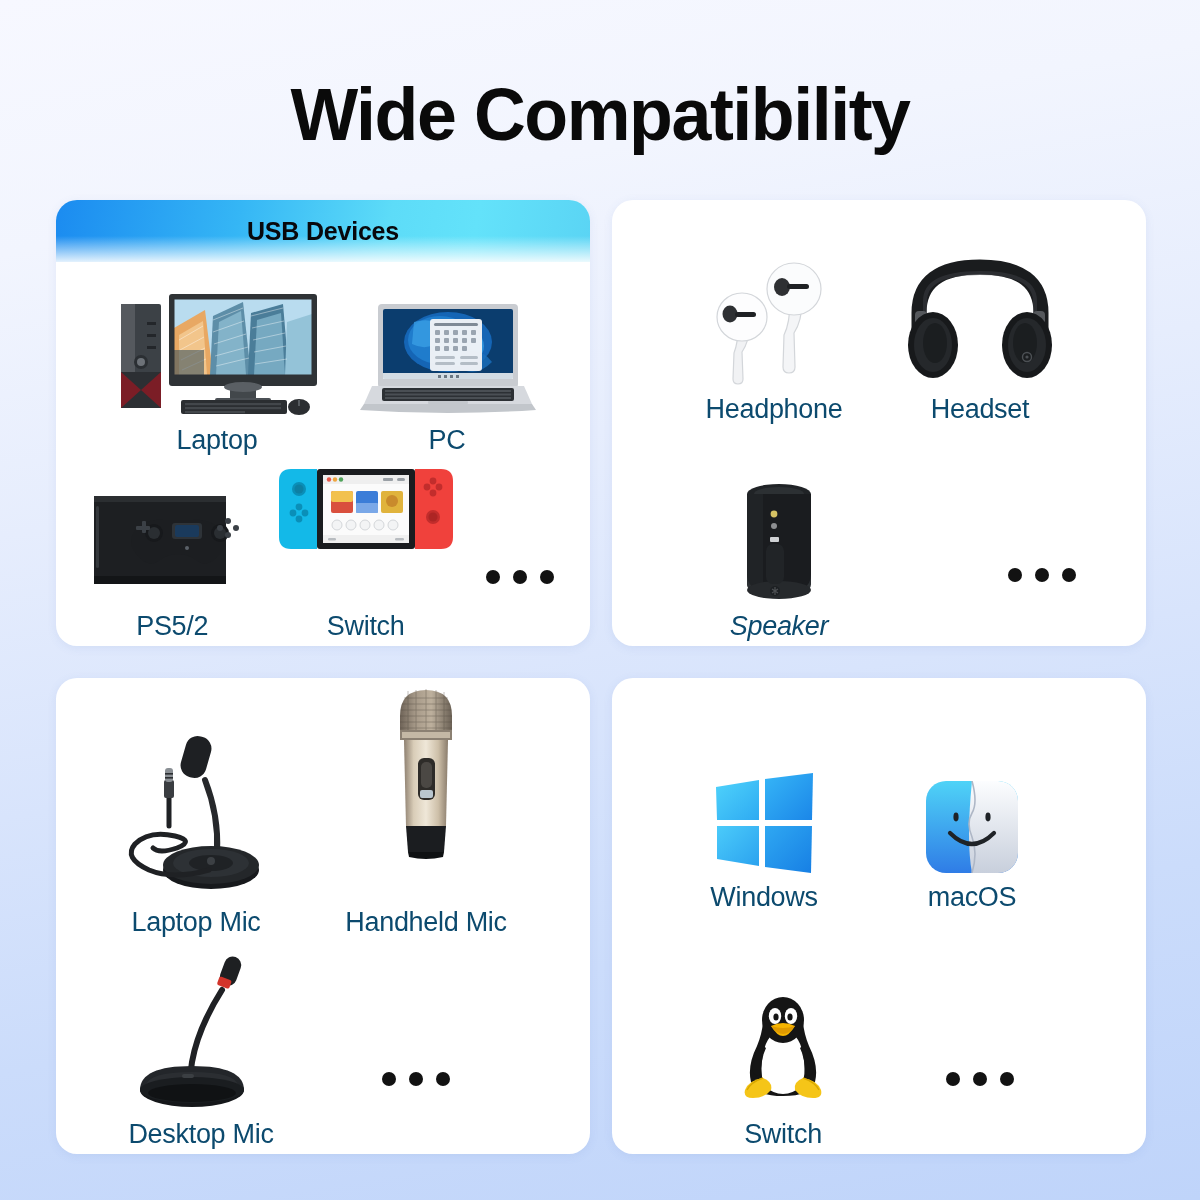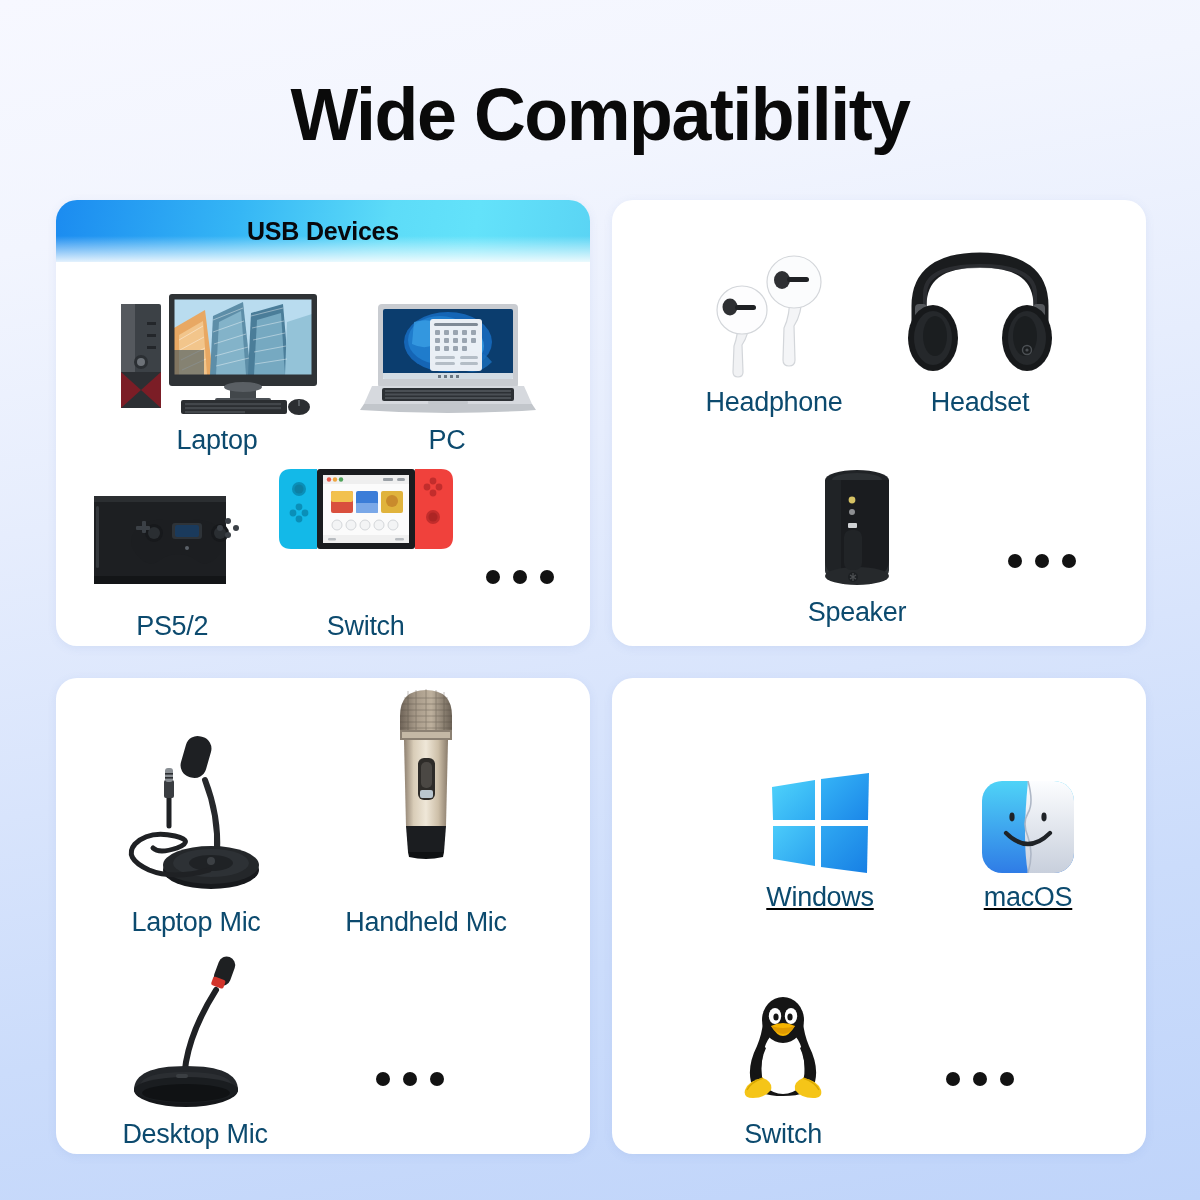--- a/index.html
+++ b/index.html
@@ -416,21 +416,21 @@
                 <ellipse cx="122" cy="88" rx="19" ry="27" fill="#25282b"></ellipse>
                 <ellipse cx="120" cy="86" rx="12" ry="20" fill="#1b1e20"></ellipse>
                 <circle cx="122" cy="100" r="4.5" fill="none" stroke="#4c5054" stroke-width="1.4"></circle>
                 <circle cx="122" cy="100" r="1.6" fill="#4c5054"></circle>
               </svg>
             </div>
             <div class="cell-label">Headset</div>
           </div>
         </div>
 
-        <div class="row" style="justify-content:flex-end;padding-left:72px;padding-bottom:20px;">
+        <div class="row" style="justify-content:space-between;padding-left:72px;padding-bottom:6px;font-style:italic;">
           <div class="cell" style="width:190px;">
             <div class="thumb">
               <svg width="106" height="124" viewBox="0 0 106 124">
                 <ellipse cx="53" cy="16" rx="32" ry="10" fill="#202326"></ellipse>
                 <ellipse cx="53" cy="16" rx="25" ry="7" fill="#2c3033"></ellipse>
                 <path d="M21 16 L21 104 Q21 116 53 116 Q85 116 85 104 L85 16" fill="#1a1c1f"></path>
                 <path d="M21 16 L21 104 Q21 116 37 116 L37 16 Z" fill="#232629" opacity="0.75"></path>
                 <path d="M21 96 Q21 116 53 116 Q85 116 85 96 L85 106 Q85 118 53 118 Q21 118 21 106 Z" fill="#2c3033"></path>
                 <ellipse cx="53" cy="112" rx="32" ry="9" fill="#26292c"></ellipse>
 
@@ -525,21 +525,21 @@
                 <rect x="38" y="106" width="13" height="8" rx="2" fill="#b9c6cf"></rect>
 
                 <path d="M24 142 L64 142 L62 168 L26 168 Z" fill="#1b1d20"></path>
                 <path d="M26 168 L62 168 L61 173 Q44 177 27 173 Z" fill="#0f1113"></path>
               </svg>
             </div>
             <div class="cell-label">Handheld Mic</div>
           </div>
         </div>
 
-        <div class="row" style="justify-content:flex-start;padding-left:24px;padding-bottom:6px;text-align:right;">
+        <div class="row" style="justify-content:flex-start;padding-left:30px;padding-bottom:6px;text-align:right;">
           <div class="cell" style="width:230px;">
             <div class="thumb">
               <svg width="150" height="160" viewBox="0 0 150 160">
 
                 <rect x="96" y="6" width="17" height="30" rx="8.5" fill="#1e2022" transform="rotate(20 104 21)"></rect>
                 <rect x="92" y="28" width="13" height="9" rx="2" fill="#d2342b" transform="rotate(20 98 32)"></rect>
 
                 <path d="M96 40 Q72 78 66 112 Q64 124 66 132" stroke="#1f2124" stroke-width="6" fill="none" stroke-linecap="round"></path>
 
                 <ellipse cx="66" cy="140" rx="52" ry="17" fill="#15171a"></ellipse>
@@ -561,21 +561,21 @@
               </div>
           </div>
         </div>
 
       </div>
     </div>
 
     <div class="card">
       <div class="card-body">
 
-        <div class="row" style="justify-content:flex-end;padding-left:48px;padding-bottom:10px;text-decoration:underline;">
+        <div class="row" style="justify-content:flex-start;padding-left:48px;padding-bottom:10px;">
           <div class="cell" style="width:208px;">
             <div class="thumb">
               <svg width="104" height="100" viewBox="0 0 104 100">
                 <defs>
                   <linearGradient id="winA" x1="0" y1="0" x2="1" y2="1">
                     <stop offset="0%" stop-color="#4fd3fb"></stop>
                       <stop offset="100%" stop-color="#2eaaf2"></stop>
                   </linearGradient>
                   <linearGradient id="winB" x1="0" y1="0" x2="1" y2="1">
                     <stop offset="0%" stop-color="#36b6f7"></stop>

